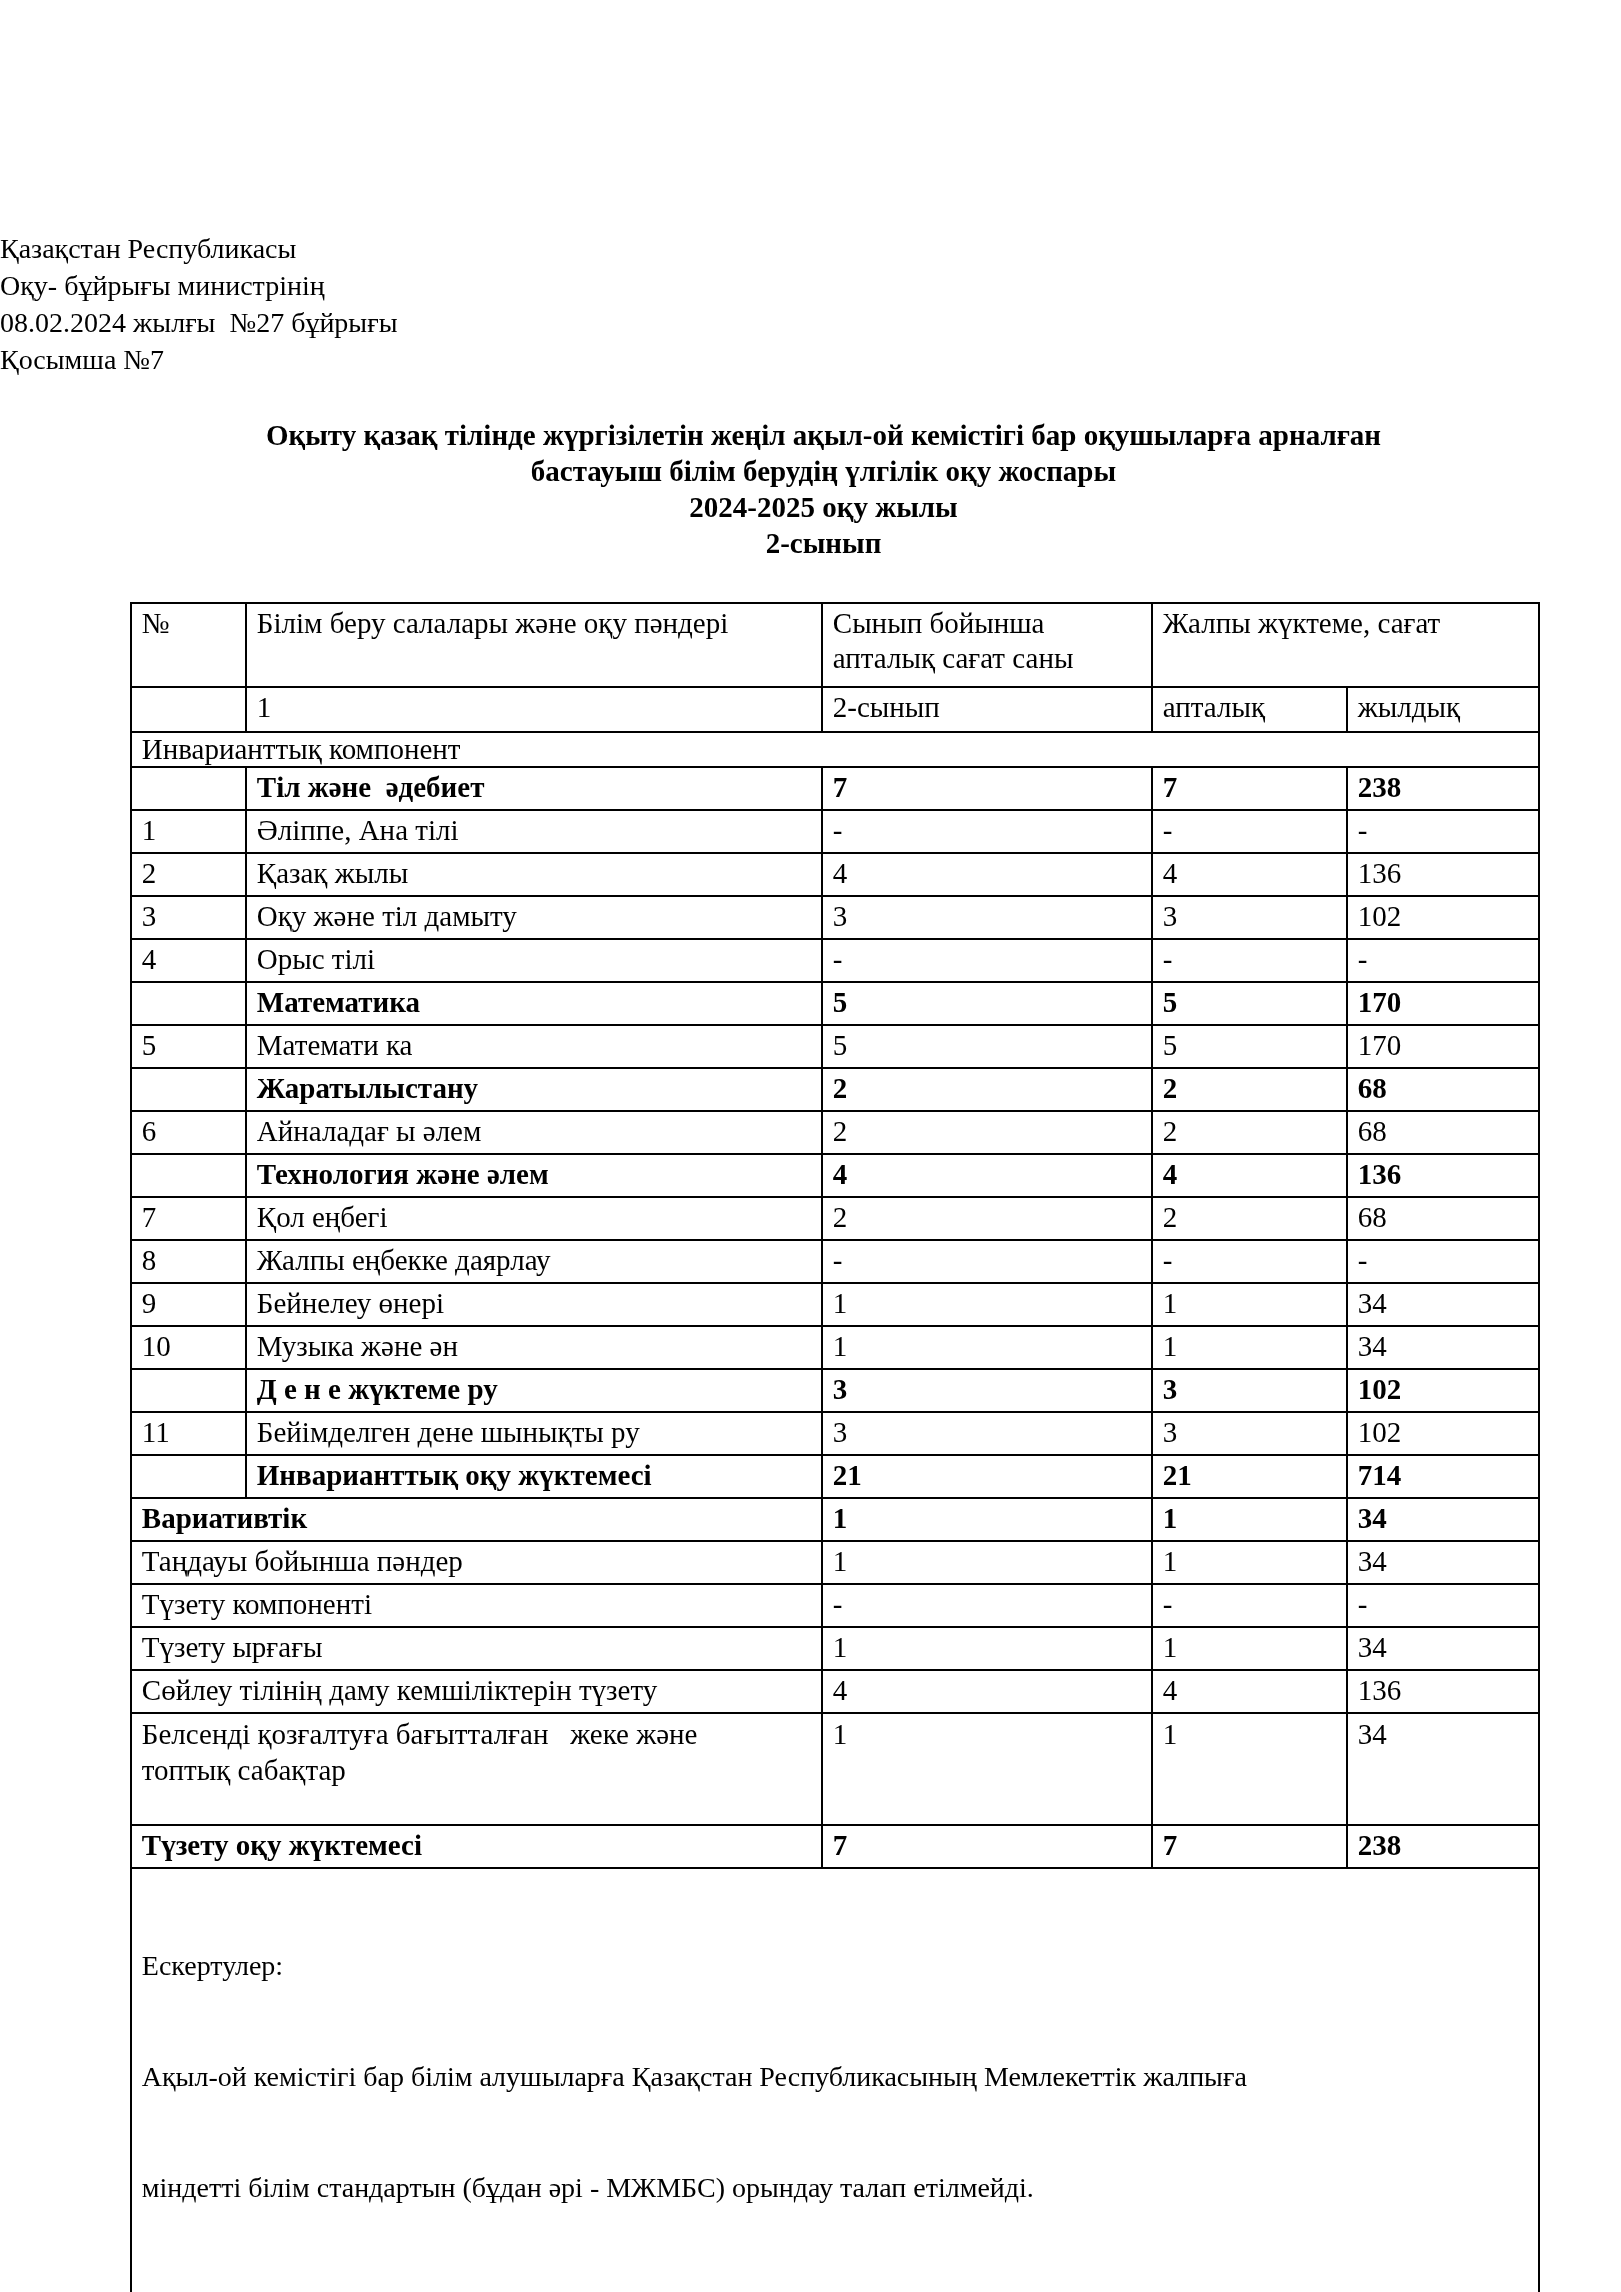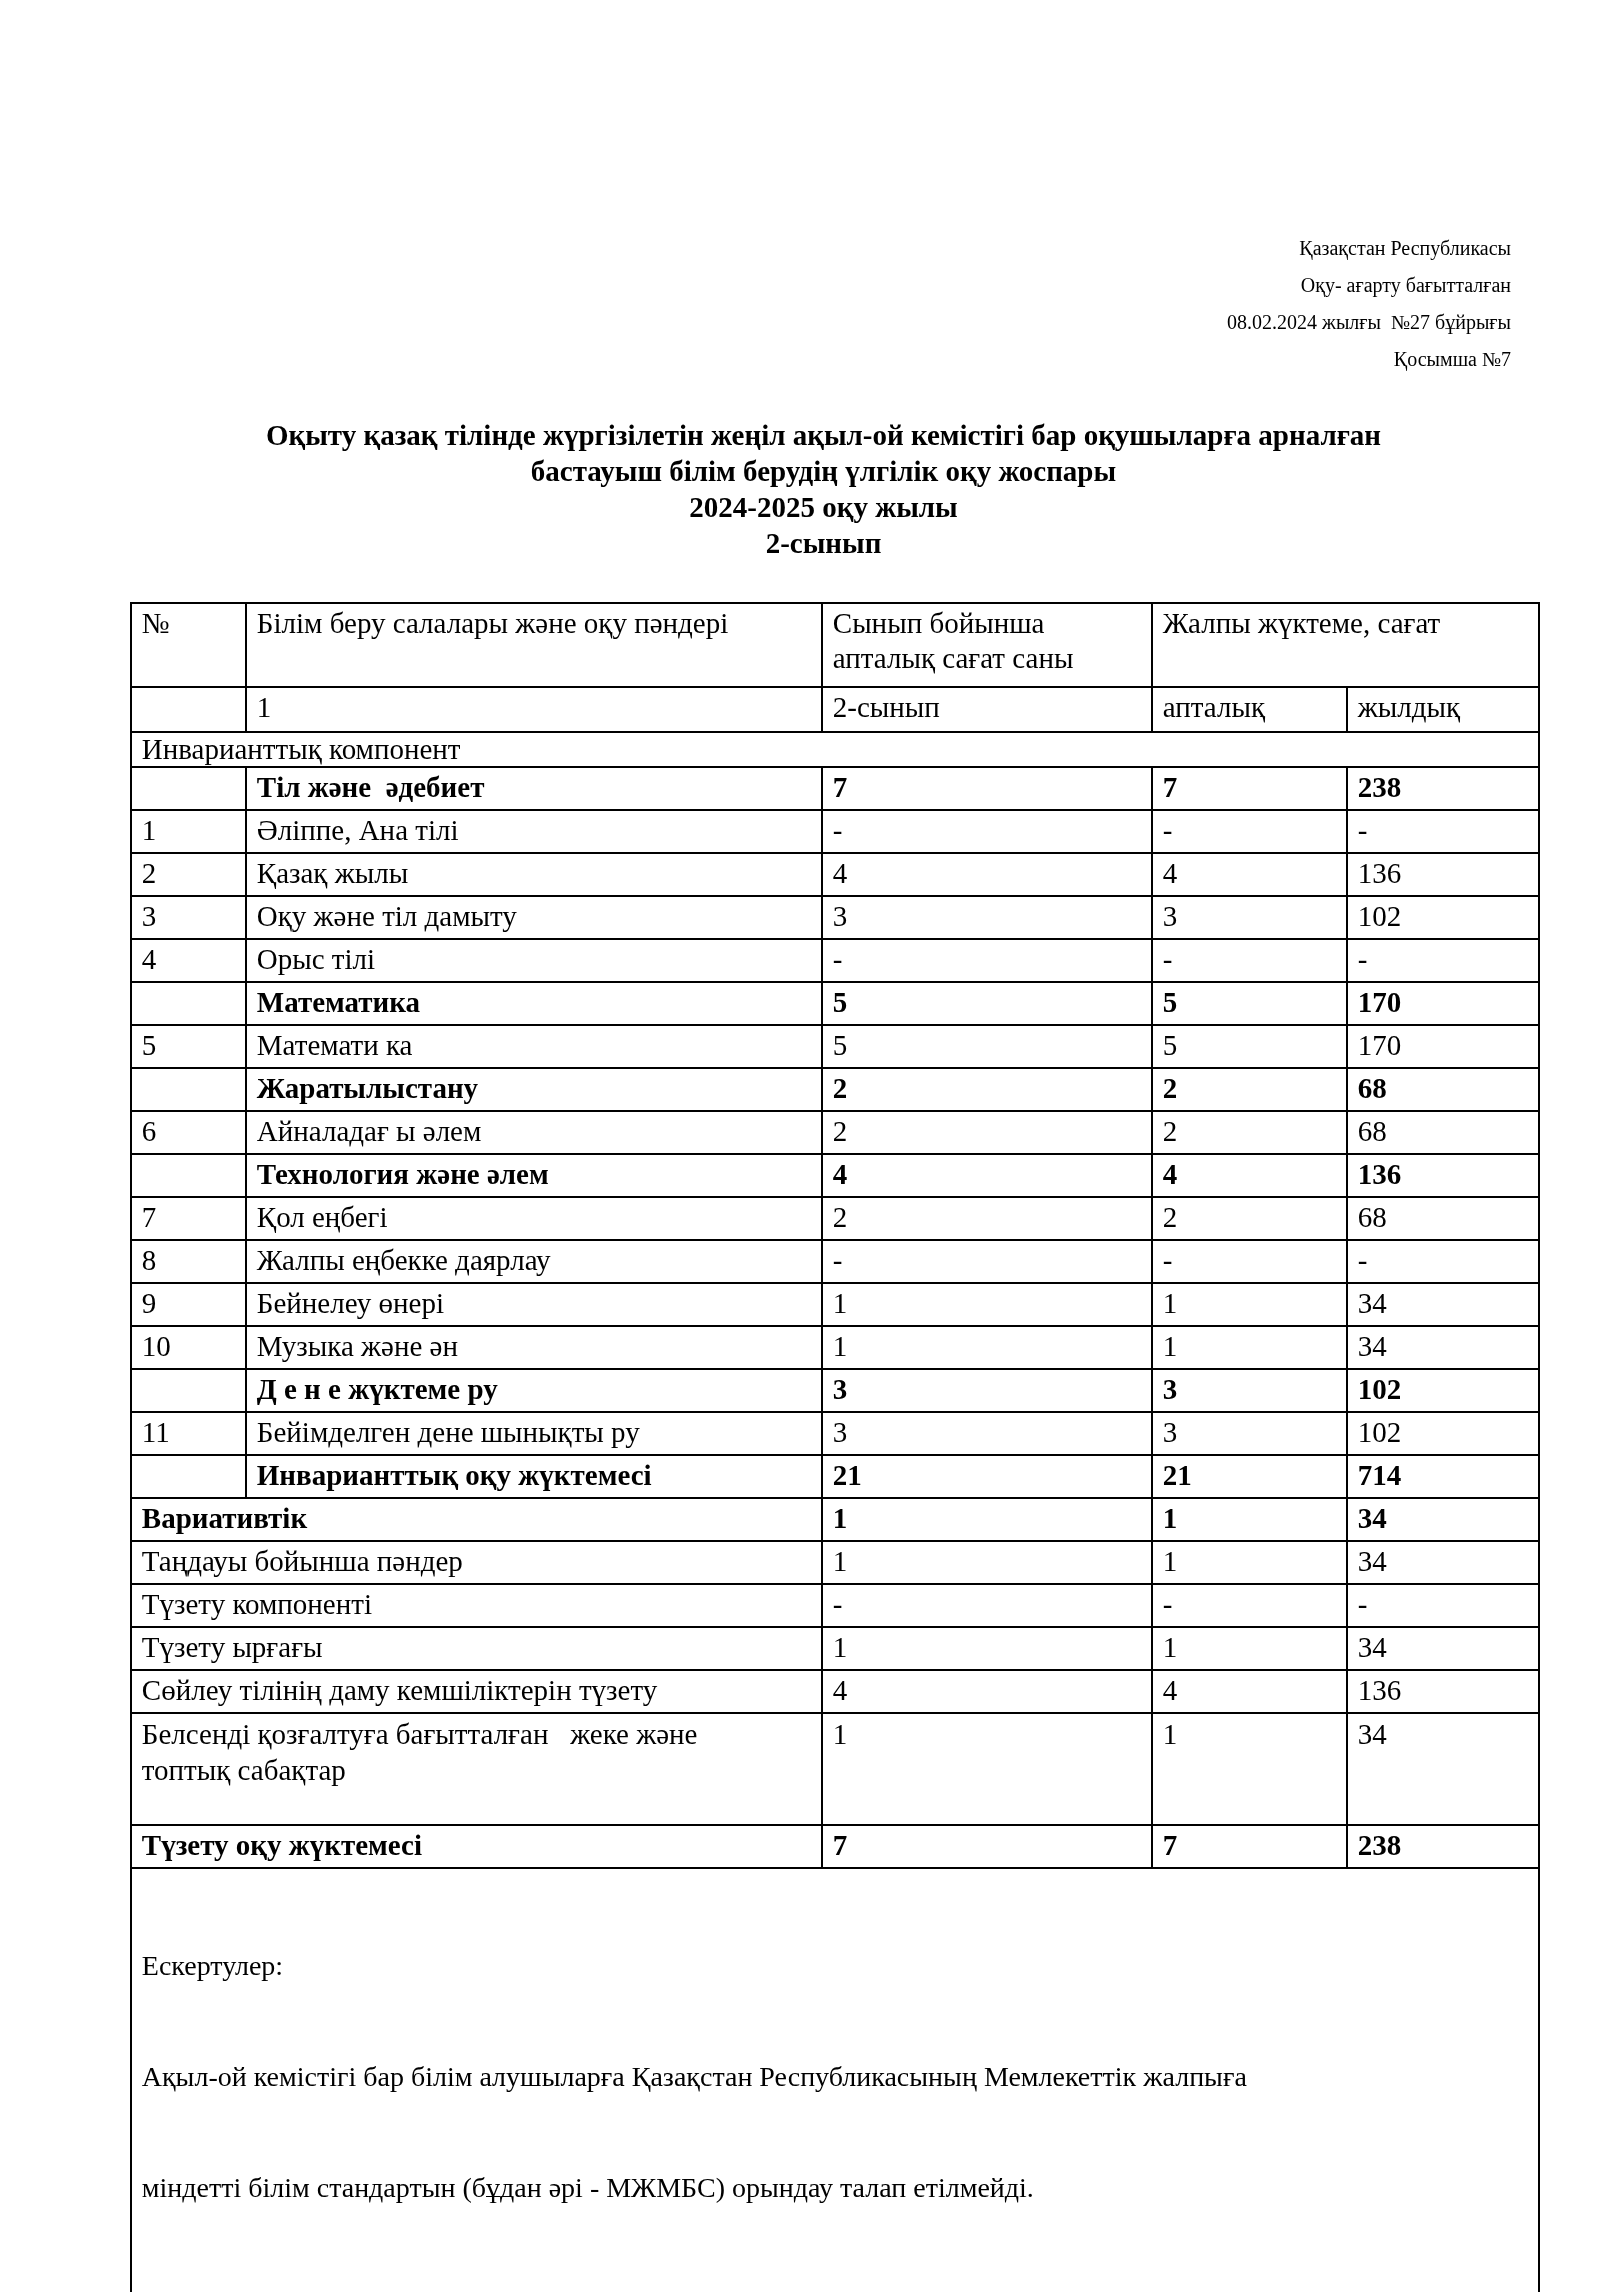--- a/index.html
+++ b/index.html
@@ -6,23 +6,22 @@
   .page {
     position: relative;
     width: 1621px;
     height: 2293px;
     background: #ffffff;
     color: #000000;
     font-family: "Liberation Serif", "DejaVu Serif", serif;
     overflow: hidden;
   }
   .approval {
-    margin: 230px 110px 0 16px;
-    text-align: right;
-    font-size: 20px;
+    margin: 230px 110px 0 0;
+    font-size: 28px;
     line-height: 37px;
   }
   .approval div { white-space: pre-wrap; }
   .doc-title {
     margin: 39px 0 11px 108px;
     width: 1431px;
     text-align: center;
     font-weight: bold;
     font-size: 29px;
     line-height: 36px;
@@ -56,21 +55,21 @@
   tr.notes-row td { height: 147px; line-height: 37px; padding-top: 3.9px; }
   .notes-line { white-space: pre; font-size: 28px; }
 </style>
 </head>
 <body>
 
 <div class="page">
 
   <div class="approval">
     <div>Қазақстан Республикасы</div>
-    <div>Оқу- ағарту бағытталған</div>
+    <div>Оқу- бұйрығы министрінің</div>
     <div>08.02.2024 жылғы  №27 бұйрығы</div>
     <div>Қосымша №7</div>
   </div>
 
   <div class="doc-title">
     <div>Оқыту қазақ тілінде жүргізілетін жеңіл ақыл-ой кемістігі бар оқушыларға арналған</div>
     <div>бастауыш білім берудің үлгілік оқу жоспары</div>
     <div>2024-2025 оқу жылы</div>
     <div>2-сынып</div>
   </div>

